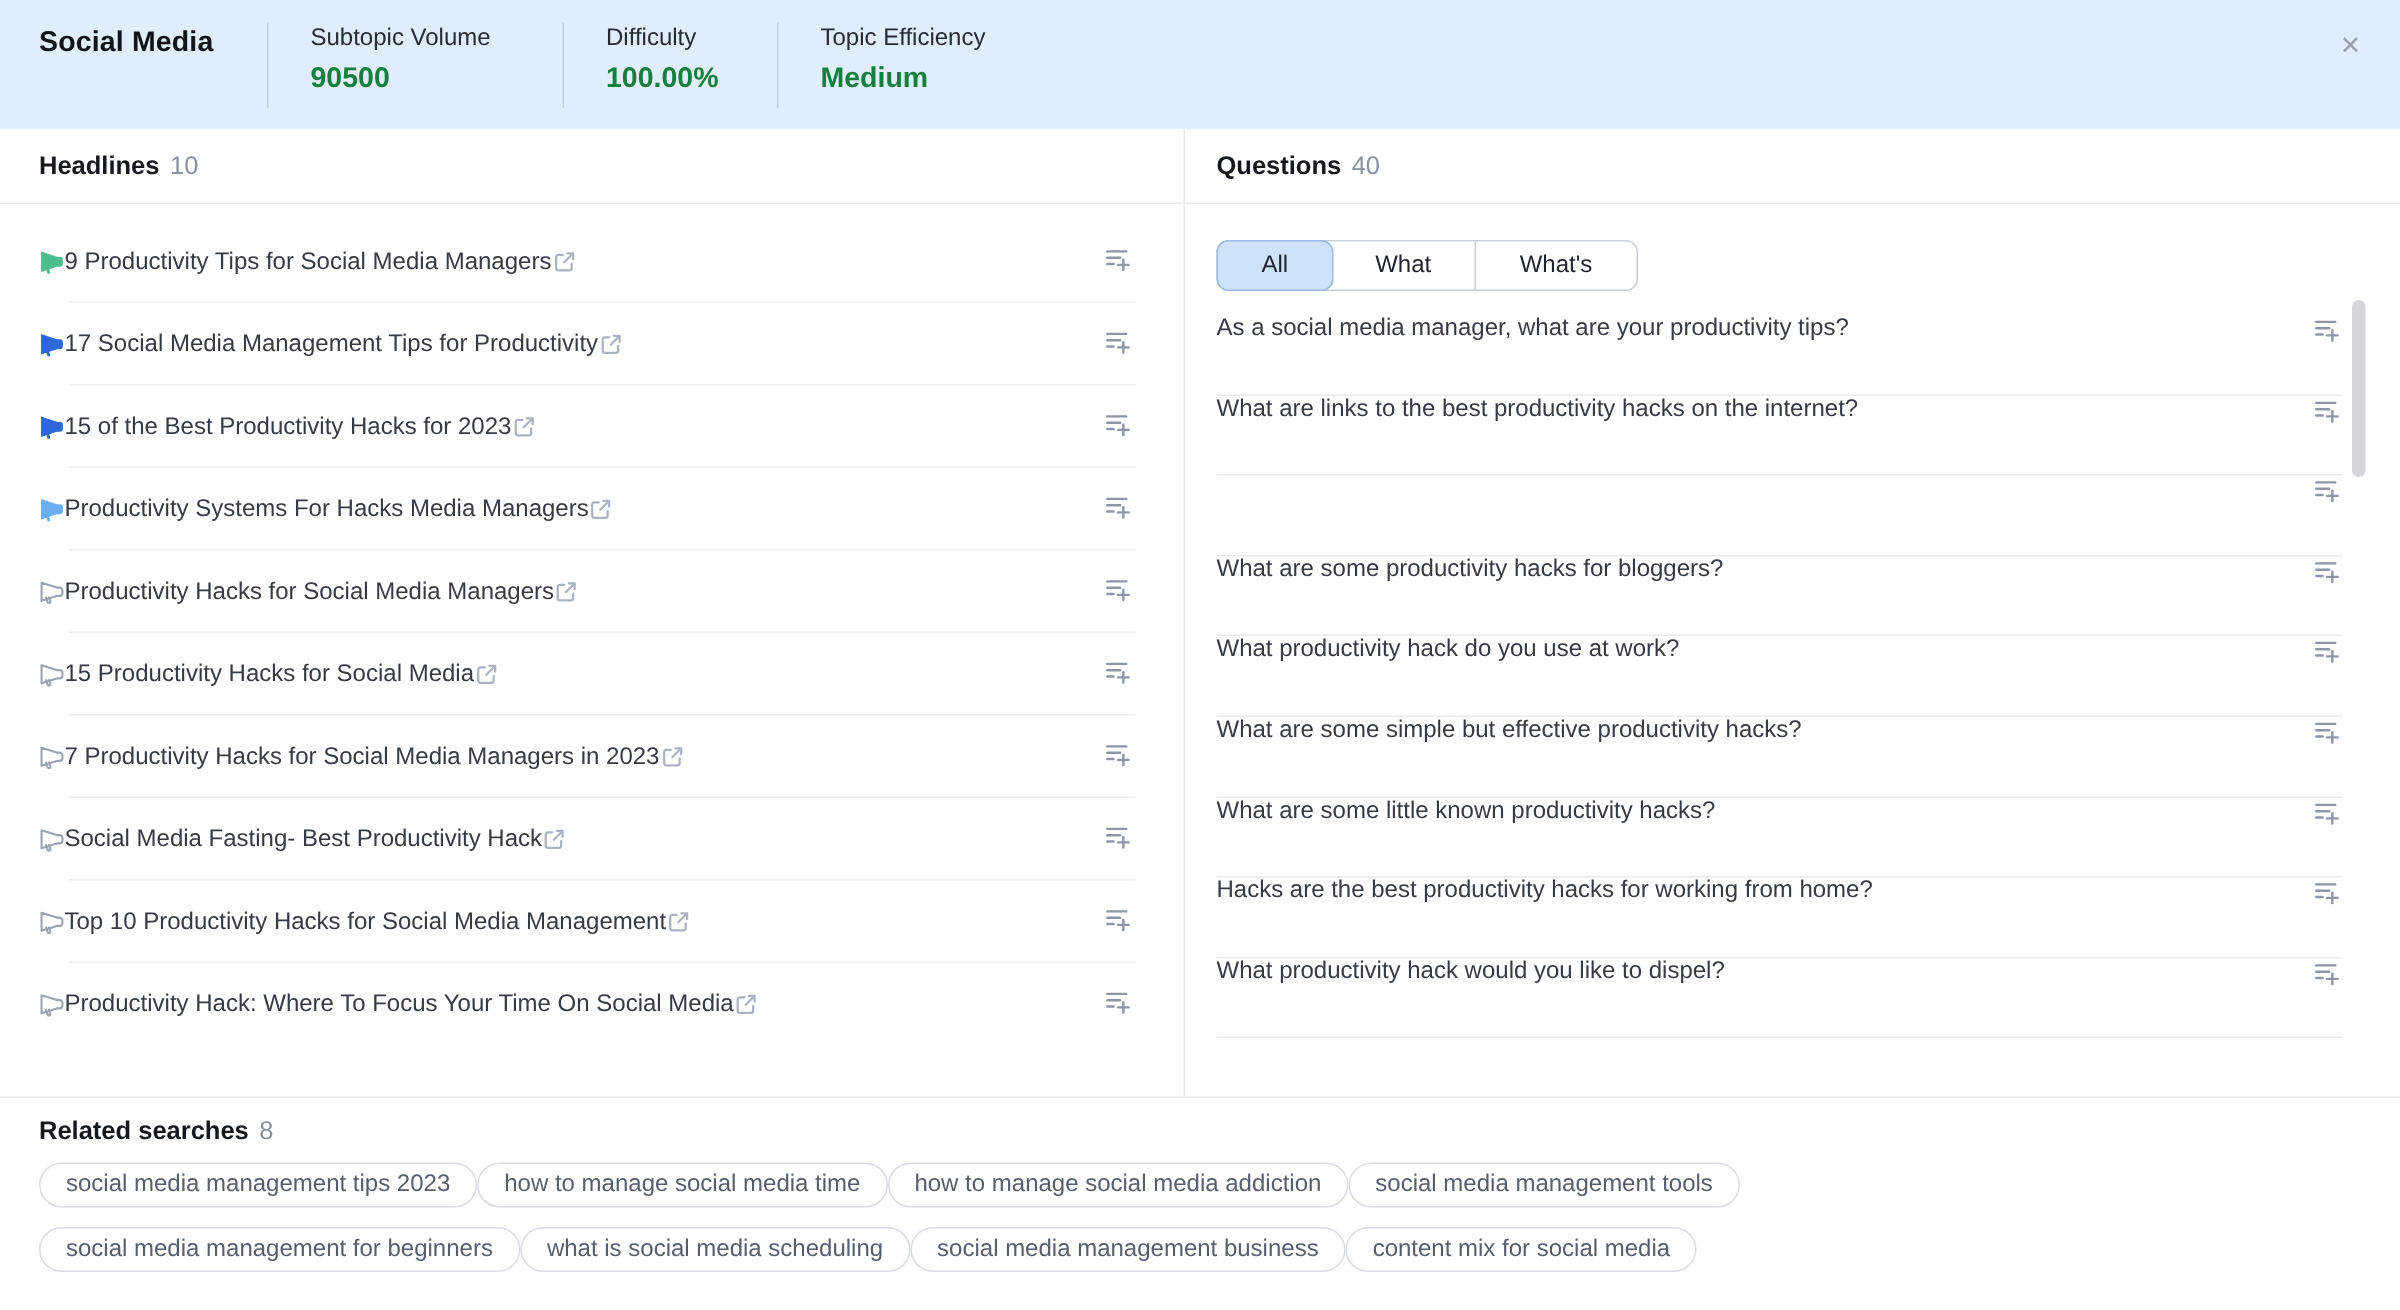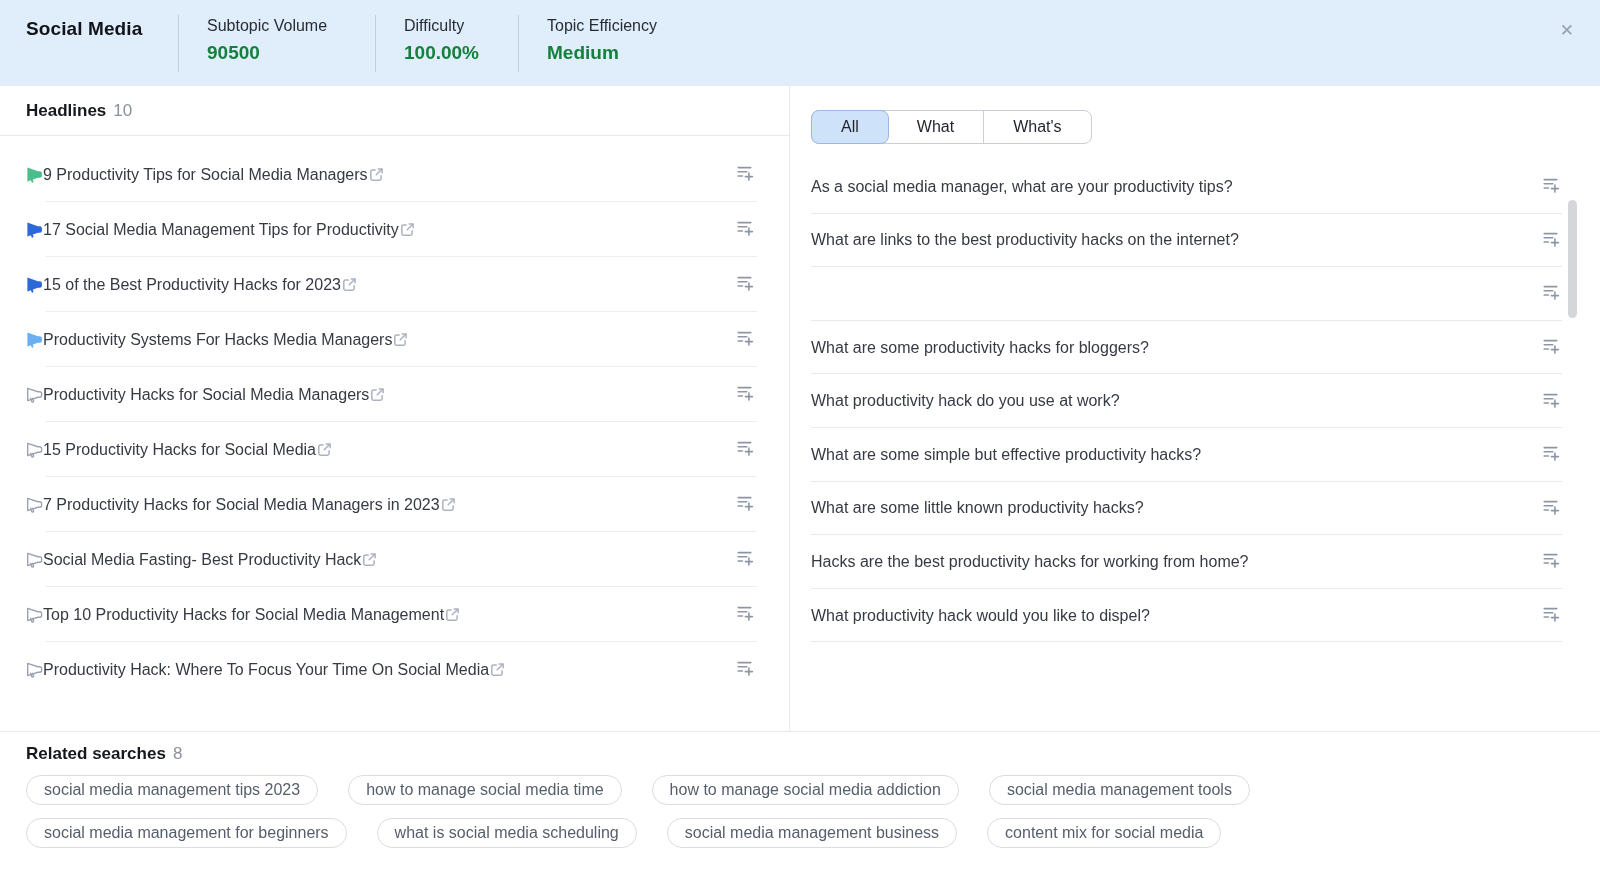--- a/index.html
+++ b/index.html
@@ -91,37 +91,37 @@
   .filter-tab:first-child { border-left: none; }
   .filter-tab.selected {
     position: relative; margin: -1px; z-index: 1;
     background: #CEE2F9; border: 1px solid #9BB9E4; border-radius: 8px;
     height: 34px;
   }
   .filter-tab.selected + .filter-tab { border-left: none; }
   .questions-list { list-style: none; padding: 0 38px 0 21px; }
   .question-row {
     position: relative; height: 53.6px;
-    display: flex; align-items: center; justify-content: space-between; 
+    display: flex; justify-content: space-between; 
     font-size: 16px; color: #363A42;
   }
   .question-row::after {
     content: ""; position: absolute; left: 0; right: 0; bottom: 0;
     height: 1px; background: #E9EAEC;
   }
   .question-text { flex: 1; min-width: 0; }
   .q-scrollbar {
     position: absolute; right: 23px; top: 114px;
     width: 9px; height: 118px; border-radius: 5px; background: #D4D6DA;
   }
 
   
   .footer { height: 142px; border-top: 1px solid #E7E9EC; padding: 12px 26px 0; }
   .sec-head--plain { border-bottom: none; height: auto; padding-left: 0; margin-bottom: 11px; }
-  .pills { display: flex; flex-wrap: wrap; gap: 13px 30px; max-width: 1300px; }
+  .pills { display: flex; flex-wrap: wrap; gap: 13px 0; max-width: 1300px; }
   .pill {
     display: inline-flex; align-items: center;
     height: 30px; padding: 0 17px;
     background: #fff; border: 1px solid #D9DCE2; border-radius: 15px;
     font-family: inherit; font-size: 16px; color: #575E6B; cursor: pointer;
     white-space: nowrap;
   }
 </style>
 </head>
 <body>
@@ -467,20 +467,24 @@
                   <line x1="11.9" y1="8.1" x2="11.9" y2="15.1"></line>
                   <line x1="8.4" y1="11.6" x2="15.4" y2="11.6"></line>
                 </svg>
               </span>
             </button>
           </li>
         </ul>
     </section>
 
     <section class="col-right">
+      <div class="sec-head">
+        <span>Questions</span>
+        <span class="sec-count">40</span>
+      </div>
       <div class="filters-wrap">
         <div class="filters">
 
             <button class="filter-tab selected">All</button>
 
             <button class="filter-tab">What</button>
 
             <button class="filter-tab">What's</button>
           </div>
       </div>

